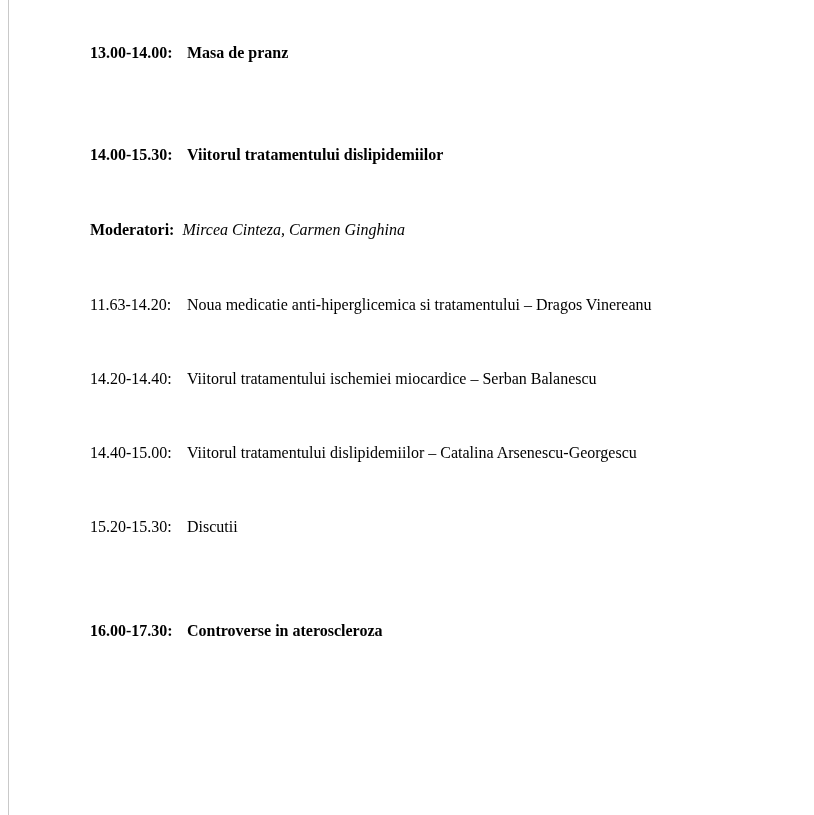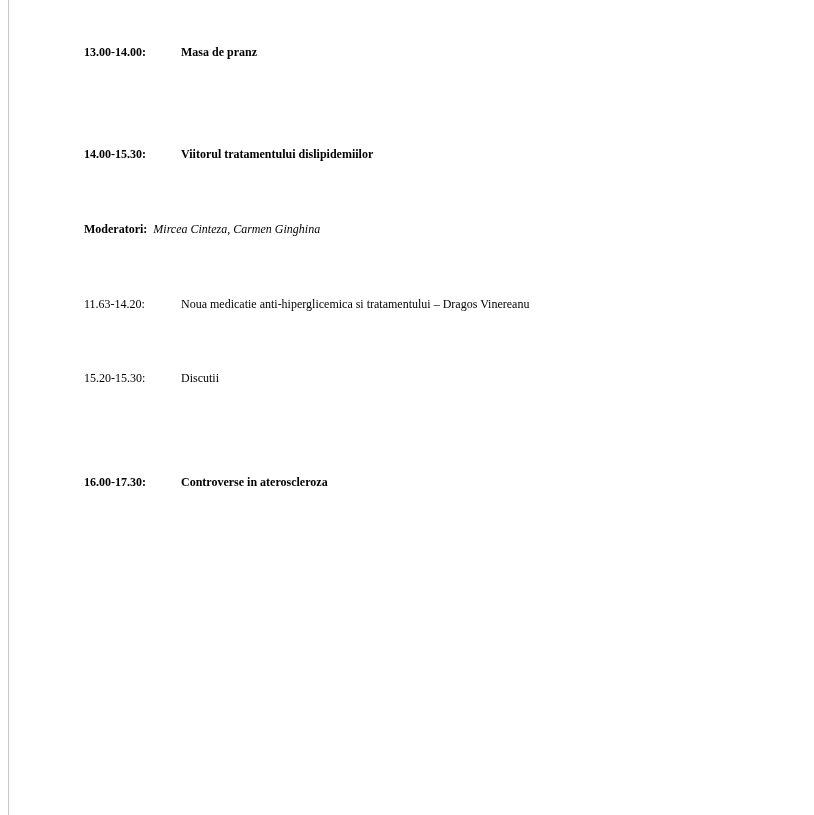--- a/index.html
+++ b/index.html
@@ -26,21 +26,21 @@
     width: 1px;
     background: #c9c9c9;
   }
   .content {
     position: absolute;
     left: 66px;
     top: 21px;
     right: 8px;
   }
   .row {
-    font-size: 12px;
+    font-size: 16px;
     line-height: 21px;
     white-space: pre-wrap;
   }
   .time {
     display: inline-block;
     width: 97px;
     vertical-align: top;
     white-space: pre;
   }
   .b  { font-weight: bold; }
@@ -69,21 +69,27 @@
     </div>
 
     <div class="row mt12">
       <span class="bi">Moderatori:</span><span class="i">  Mircea Cinteza, Carmen Ginghina</span>
     </div>
 
     <div class="row mt12">
       <span class="time">11.63-14.20:</span><span>Noua medicatie anti-hiperglicemica si tratamentului – Dragos Vinereanu</span>
     </div>
 
+    <div class="row mt11">
+      <span class="time">14.20-14.40:</span><span>Viitorul tratamentului ischemiei miocardice – Serban Balanescu</span>
+    </div>
 
+    <div class="row mt11">
+      <span class="time">14.40-15.00:</span><span>Viitorul tratamentului dislipidemiilor – Catalina Arsenescu-Georgescu</span>
+    </div>
 
 
     <div class="row mt11">
       <span class="time">15.20-15.30:</span><span>Discutii</span>
     </div>
 
 
     <div class="row mt41">
       <span class="time b">16.00-17.30:</span><span class="bi">Controverse in ateroscleroza</span>
     </div>

